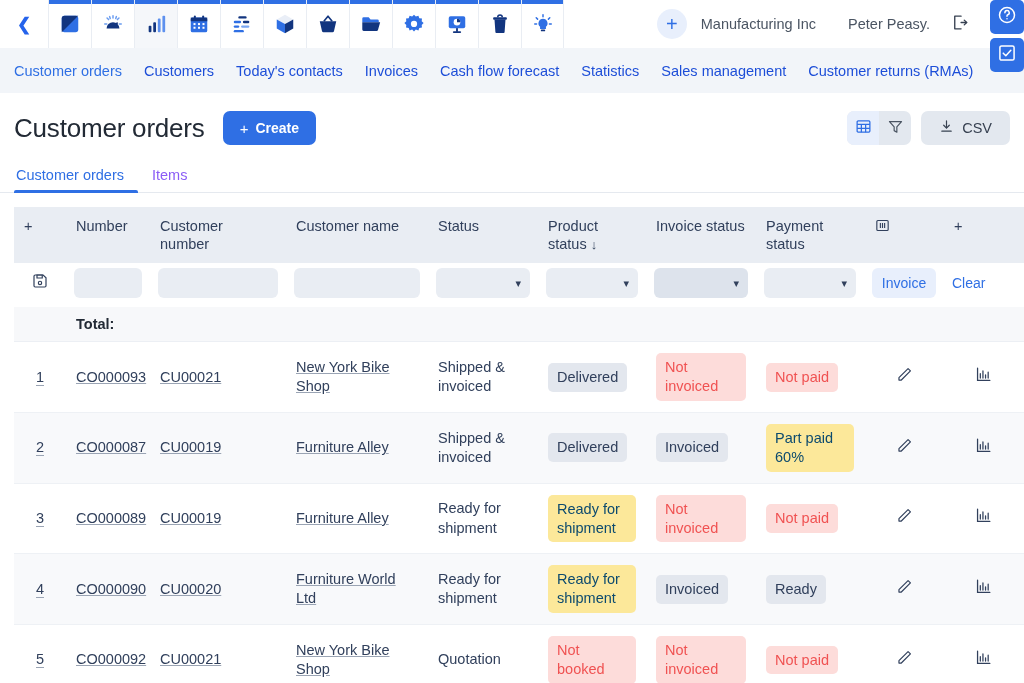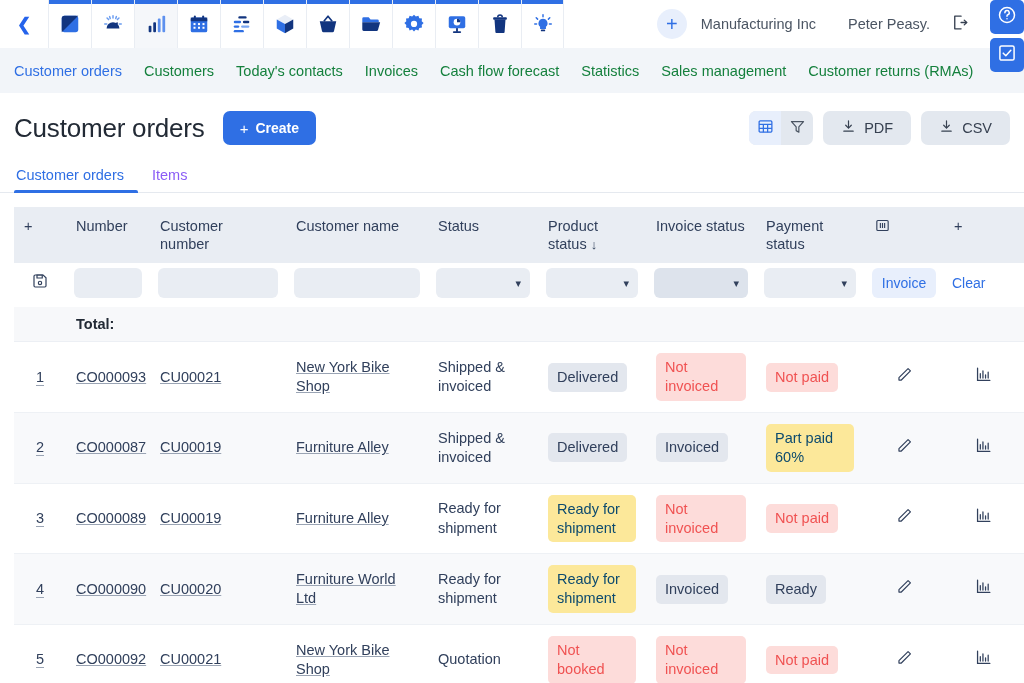--- a/index.html
+++ b/index.html
@@ -60,21 +60,21 @@
     display:flex; align-items:center; justify-content:center; cursor:pointer;
     margin-bottom:4px;
   }
 
   
   .navbar {
     height:45px; background:#f2f5f9; display:flex; align-items:center;
     padding:0 14px; gap:0;
   }
   .nav-item {
-    font-size:14.5px; color:#15803d; padding:0 11px; cursor:pointer;
+    font-size:14.5px; color:#1d4ed8; padding:0 11px; cursor:pointer;
     white-space:nowrap;
   }
   .nav-item:first-child { padding-left:0; }
   .nav-item.active { color:#2f6fe4; }
 
   
   .page-head {
     display:flex; align-items:center; padding:18px 14px 0 14px;
   }
   .page-title { font-size:26px; font-weight:400; color:#222a35; letter-spacing:-0.2px; }
@@ -396,30 +396,20 @@
       </div>
       <div class="seg-btn">
         <span>
           <svg width="17" height="17" viewBox="0 0 24 24" fill="none" stroke="#4b5563" stroke-width="1.7" stroke-linejoin="round">
             <path d="M3.5 5h17l-6.6 7.6V20l-3.8-2.2v-5.2z"></path>
           </svg>
         </span>
       </div>
     </div>
 
-    <button class="dl-btn">
-      <span>
-        <svg width="15" height="15" viewBox="0 0 24 24" fill="none" stroke="#374151" stroke-width="1.9" stroke-linecap="round" stroke-linejoin="round">
-          <path d="M12 3v11"></path>
-            <path d="M7.5 10 L12 14.5 L16.5 10"></path>
-            <path d="M4.5 19.5h15"></path>
-        </svg>
-      </span>
-      <span>PDF</span>
-    </button>
 
     <button class="dl-btn">
       <span>
         <svg width="15" height="15" viewBox="0 0 24 24" fill="none" stroke="#374151" stroke-width="1.9" stroke-linecap="round" stroke-linejoin="round">
           <path d="M12 3v11"></path>
             <path d="M7.5 10 L12 14.5 L16.5 10"></path>
             <path d="M4.5 19.5h15"></path>
         </svg>
       </span>
       <span>CSV</span>

